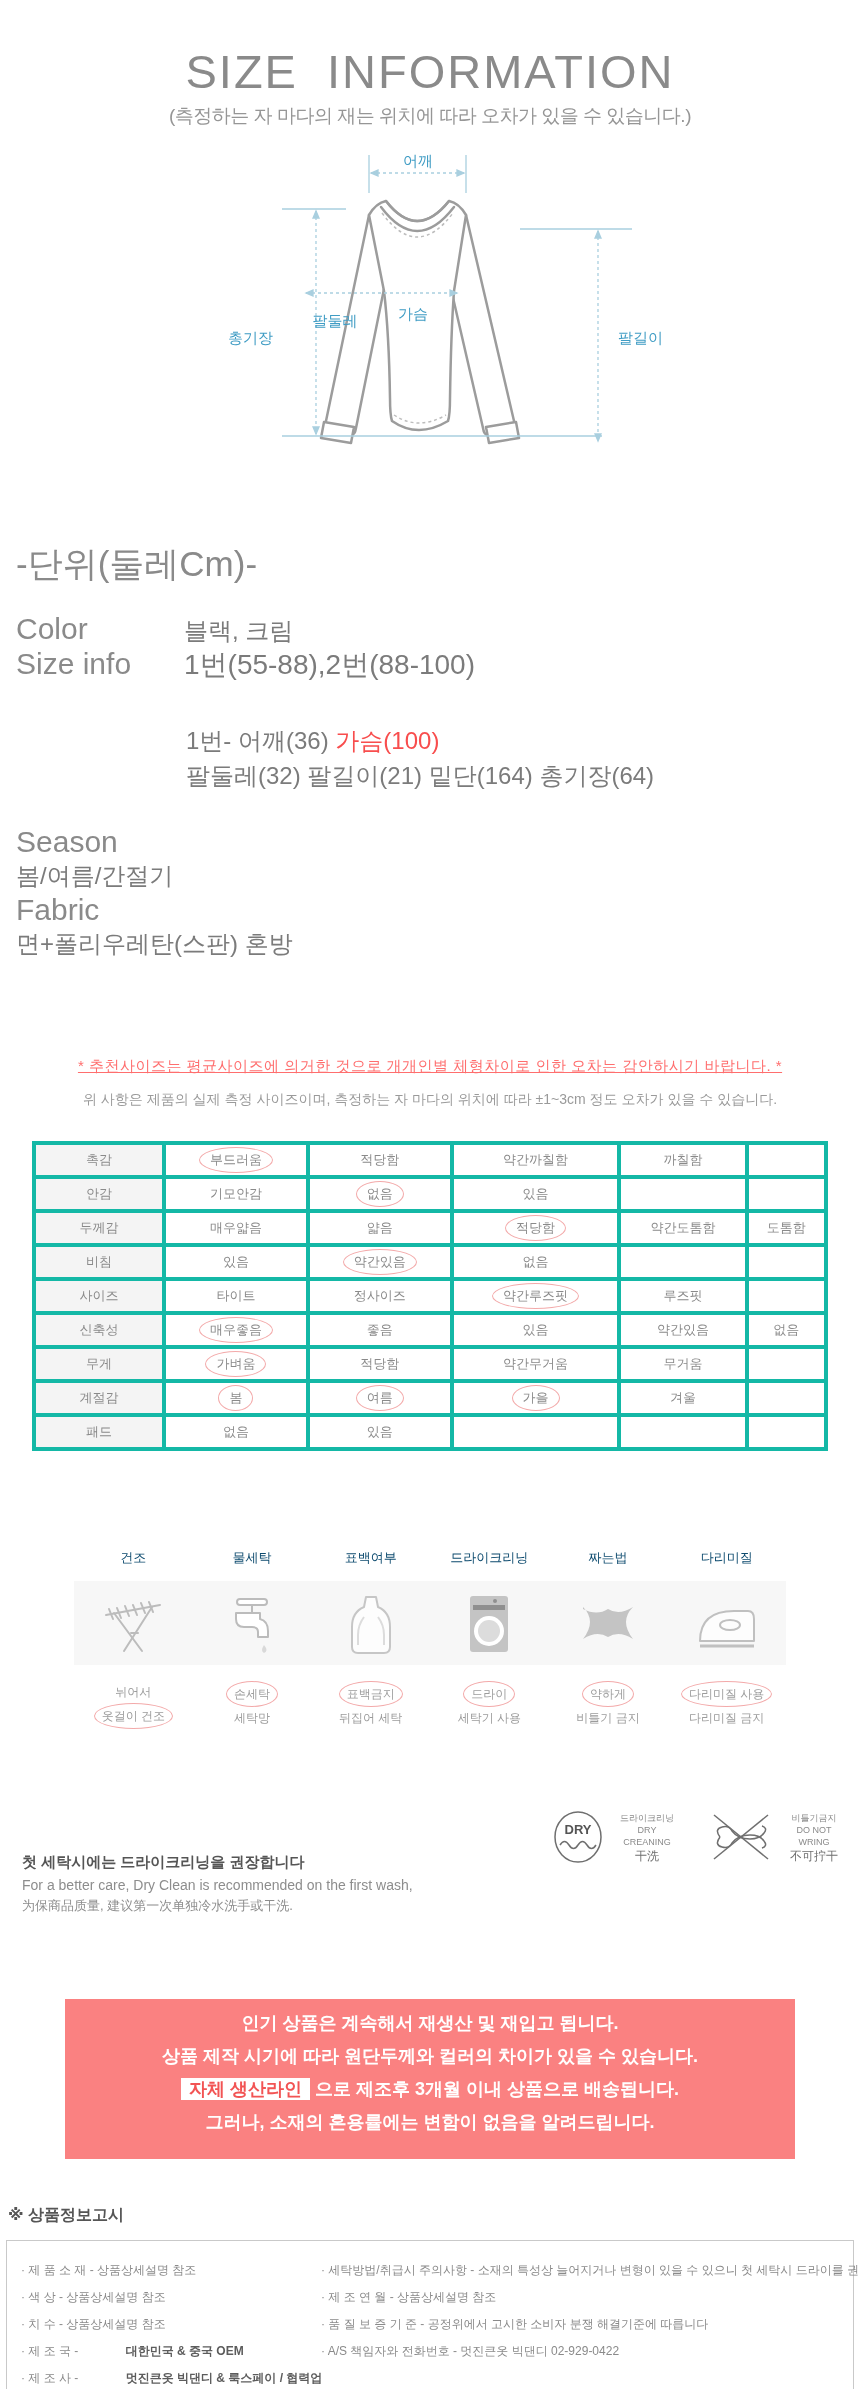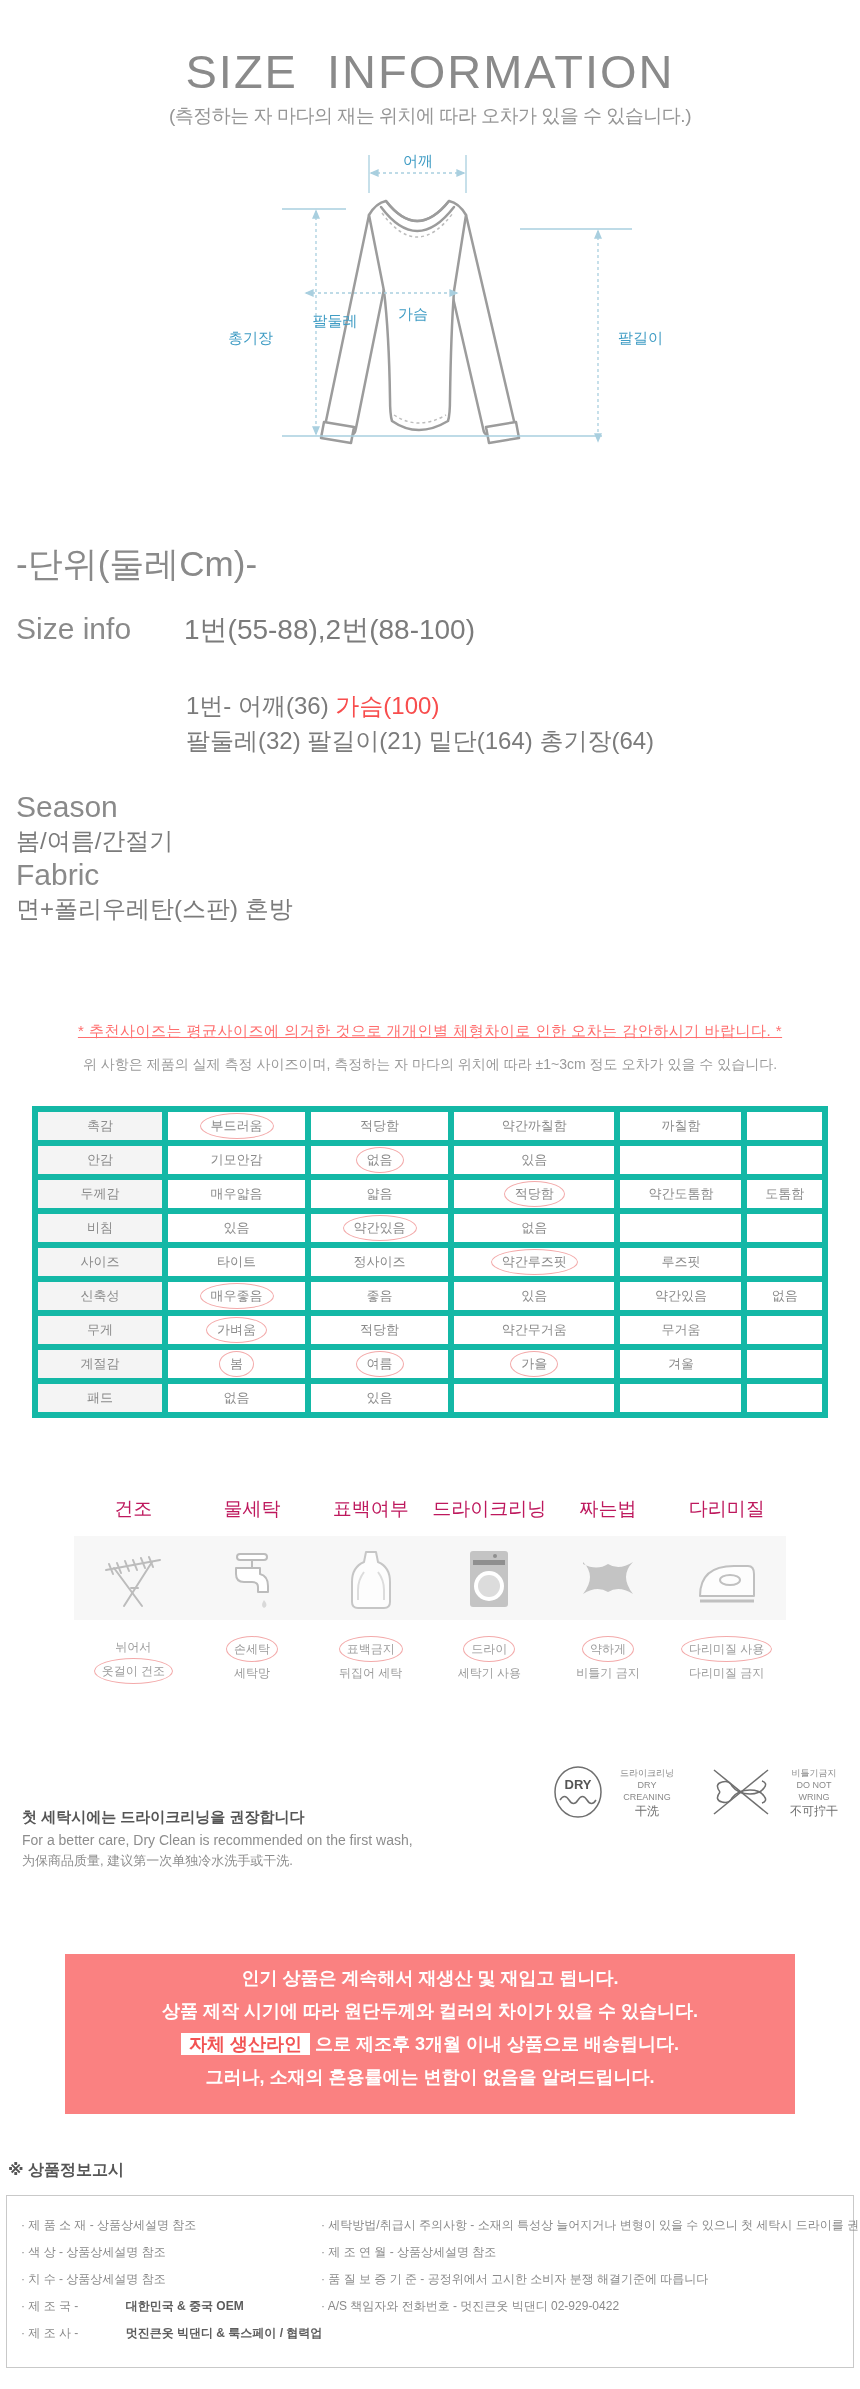--- a/index.html
+++ b/index.html
@@ -40,29 +40,29 @@
   .season-block .info-row { line-height:34px;flex-direction:column; }
 
   
   .notice-red { text-align:center; margin-top:96px; color:#ff6e6e; font-size:15px;
     text-decoration:underline; letter-spacing:0.5px; }
   .notice-gray { text-align:center; margin-top:15px; color:#9a9a9a; font-size:14px; }
 
   
   table.props { width:796px; margin:32px auto 0; border-collapse:collapse;
     font-size:13px; color:#8a8a8a; }
-  table.props td { border:6px solid #14b8a6; height:34px; text-align:center; }
+  table.props td { border:4px solid #14b8a6; height:34px; text-align:center; }
   table.props td.plabel { background:#f4f4f4; width:130px; }
   .circled { border:1px solid #f3aaaa; border-radius:50%; padding:3px 10px; display:inline-block; }
 
   
   .care-guide { width:712px; margin:78px auto 0; }
   .care-row { display:flex; }
   .care-col { flex:1; text-align:center; }
-  .care-headers .care-col { font-size:19px; color:#be185d; }
+  .care-headers .care-col { font-size:13px; color:#0c4a6e;margin-top:20px; }
   .care-icons-band { background:#f7f7f7; display:flex; margin-top:14px; padding:12px 0 10px; }
   .care-icons-band .care-col svg { display:block; margin:0 auto; }
   .care-captions { display:flex; margin-top:16px; }
   .care-captions .care-col { font-size:12px; color:#9c9c9c; line-height:22px; }
   .care-captions .circled { padding:1px 7px; }
 
   
   .care-note { display:flex; margin:78px 0 0 22px; align-items:flex-start; }
   .care-note-text { width:420px; flex:none;margin-top:46px; }
   .care-note-ko { font-size:15px; font-weight:bold; color:#555555; }
@@ -152,20 +152,24 @@
         <text x="165" y="183" text-anchor="middle">팔둘레</text>
         <text x="103" y="200" text-anchor="end">총기장</text>
         <text x="448" y="200" text-anchor="start">팔길이</text>
       </g>
     </svg>
   </div>
 
   <div class="unit-heading">-단위(둘레Cm)-</div>
 
   <div class="info-block">
+    <div class="info-row">
+      <span class="info-label">Color</span>
+      <span class="info-value">블랙, 크림</span>
+    </div>
     <div class="info-row">
       <span class="info-label">Size info</span>
       <span class="info-value big">1번(55-88),2번(88-100)</span>
     </div>
   </div>
 
   <div class="size-details">
     <div class="size-group">
       <div><span>1번- 어깨(36) </span><span class="red">가슴(100)</span></div>
       <div>팔둘레(32) 팔길이(21) 밑단(164) 총기장(64)</div>

